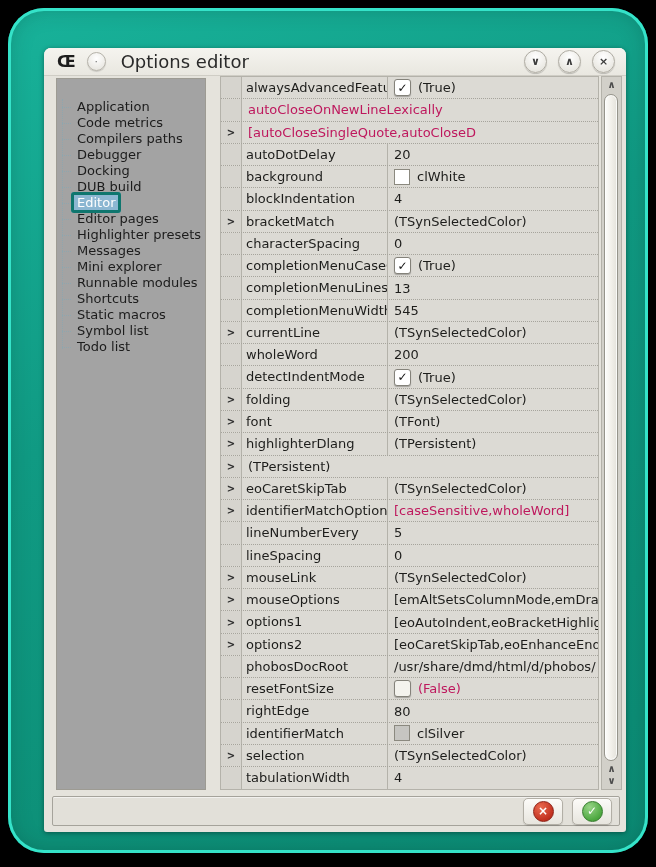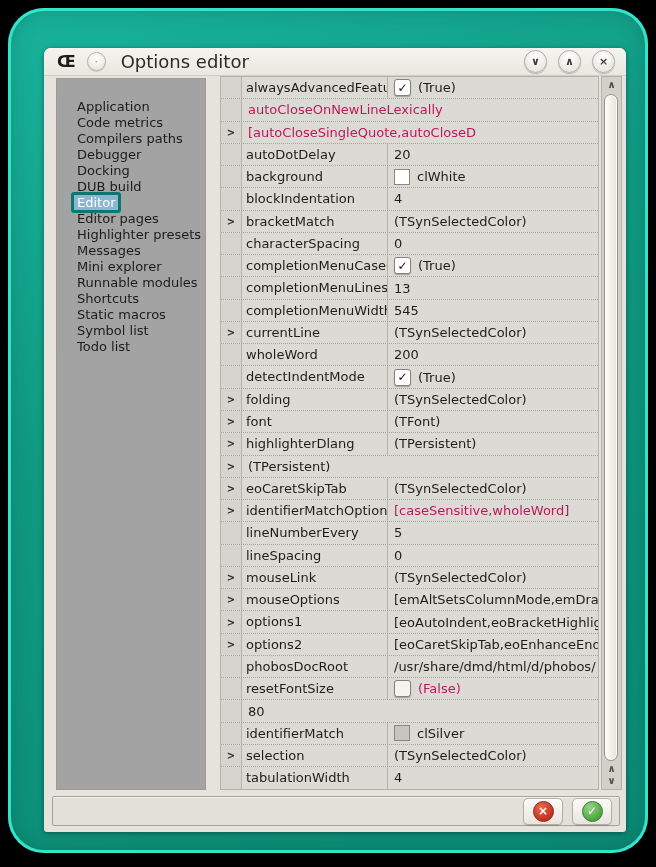--- a/index.html
+++ b/index.html
@@ -404,20 +404,21 @@
         <div class="grow">
           <div class="gcell-gutter"></div>
           <div class="gcell-name">resetFontSize</div>
           <div class="gcell-value">
             <span class="checkbox unchecked"></span>
             <span class="vtext green">(False)</span>
           </div>
         </div>
         <div class="grow">
           <div class="gcell-gutter"></div>
+          <div class="gcell-name">rightEdge</div>
           <div class="gcell-value">
             <span class="vtext">80</span>
           </div>
         </div>
         <div class="grow">
           <div class="gcell-gutter"></div>
           <div class="gcell-name">identifierMatch</div>
           <div class="gcell-value">
             <span class="swatch" style="background: rgb(198, 197, 193);"></span>
             <span class="vtext">clSilver</span>

